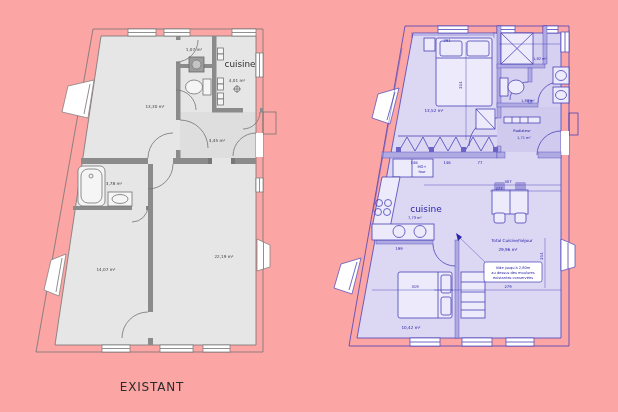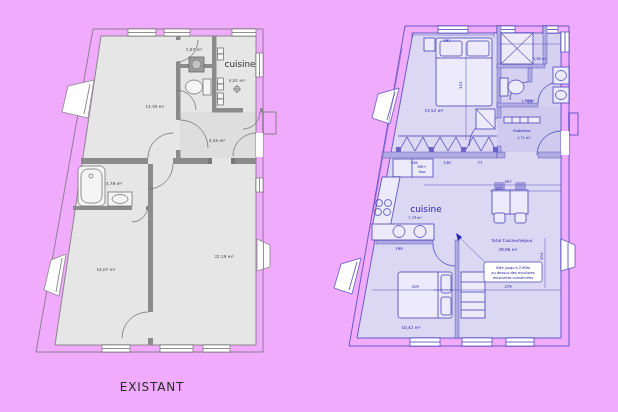--- a/index.html
+++ b/index.html
@@ -1,16 +1,16 @@
 <!DOCTYPE html>
 <html><head>
 <meta charset="utf-8">
 <style>
   html,body{margin:0;padding:0;background:#ffffff;}
-  .canvas{position:relative;width:618px;height:412px;background:#f0abfc;overflow:hidden;
+  .canvas{position:relative;width:618px;height:412px;background:#fca5a5;overflow:hidden;
           font-family:"DejaVu Sans",sans-serif;}
   .canvas svg{position:absolute;left:0;top:0;}
   .caption{position:absolute;width:140px;text-align:center;font-size:12px;color:#2b2b2b;
            letter-spacing:0.8px;font-family:"DejaVu Sans",sans-serif;}
   .cap-existant{left:82px;top:380px;}
   .cap-projet{left:382px;top:385px;}
   
   .tx-e{fill:#3f3f3f;font-family:"DejaVu Sans",sans-serif;font-size:4.2px;text-anchor:middle;}
   .tx-e-big{fill:#2f2f2f;font-family:"DejaVu Sans",sans-serif;font-size:8.8px;text-anchor:middle;}
   

